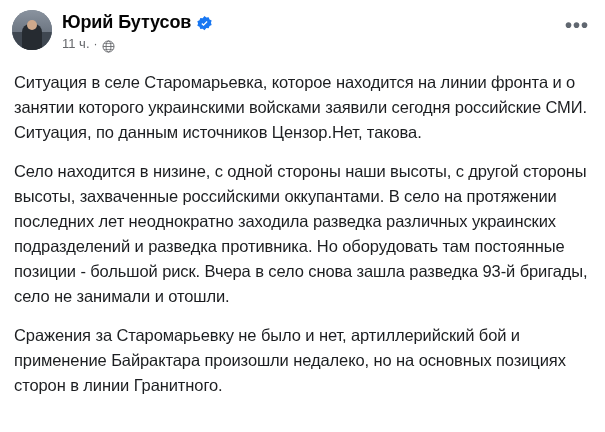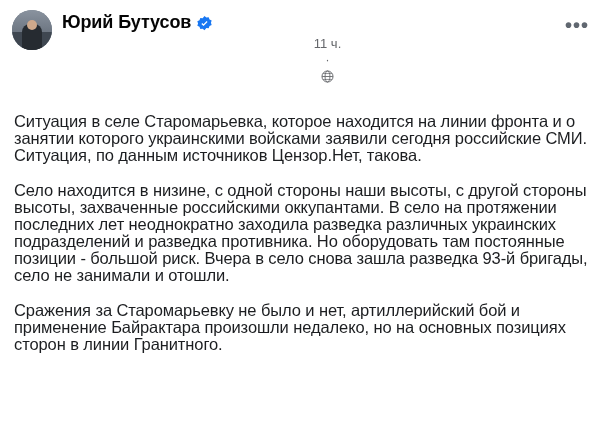--- a/index.html
+++ b/index.html
@@ -91,21 +91,20 @@
     position: relative;
     top: 1px;
   }
   .meta-row {
     display: flex;
     align-items: center;
     margin-top: 3px;
     color: #65676b;
     font-size: 13px;
     line-height: 16px;
-    flex-direction: column;
   }
   .meta-dot {
     margin: 0 4px;
     font-size: 12px;
     line-height: 16px;
   }
   .globe-icon {
     width: 13px;
     height: 13px;
     display: inline-block;
@@ -120,23 +119,23 @@
     font-size: 20px;
     letter-spacing: 1px;
     line-height: 14px;
     cursor: pointer;
     font-weight: bold;
   }
   .post-body {
     padding: 10px 14px 0 14px;
   }
   .post-body p {
-    margin: 18px 0 14px 0;
+    margin: 4px 0 14px 0;
     font-size: 16.5px;
-    line-height: 17px;
+    line-height: 25px;
     color: #1c1e21;
     letter-spacing: -0.1px;
   }
   .post-body p:last-child {
     margin-bottom: 0;
   }
 </style>
 </head>
 <body>
 

